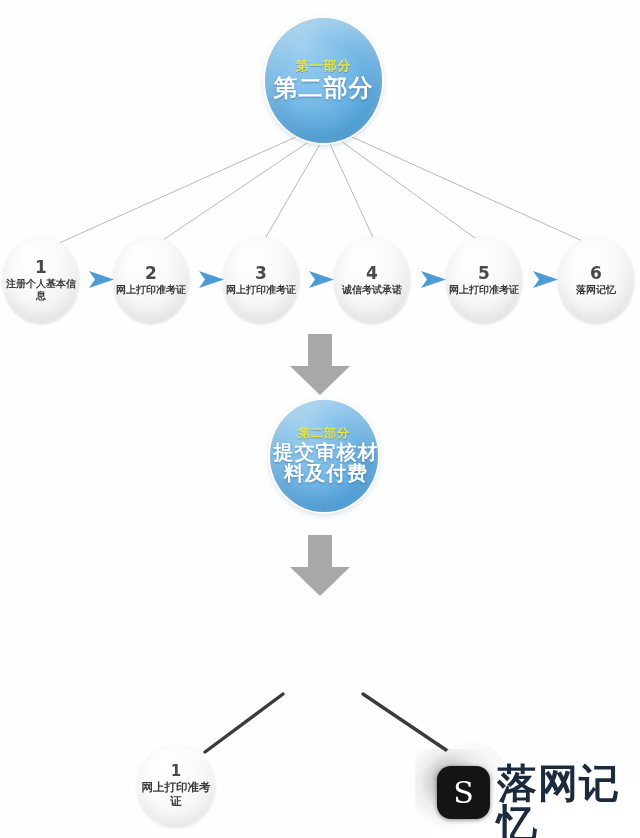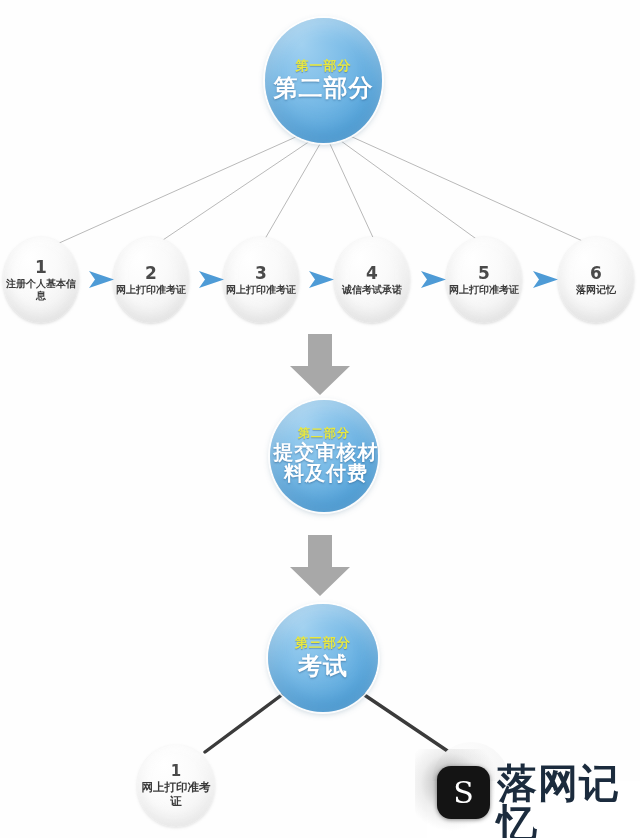--- a/index.html
+++ b/index.html
@@ -284,24 +284,20 @@
     <div class="sub">第二部分</div>
     <div class="main">提交审核材料及付费</div>
   </div>
 
   <div class="downarrow" id="d2">
     <svg width="64" height="62" viewBox="0 0 64 62">
       <path d="M20 0 L44 0 L44 32 L62 32 L32 61 L2 32 L20 32 Z" fill="#a8a8a8"></path>
     </svg>
   </div>
 
-  <div class="part" id="part3">
-    <div class="sub">第三部分</div>
-    <div class="main">考试</div>
-  </div>
 
   <div class="bstep" id="b1">
     <div class="num">1</div>
     <div class="lbl">网上打印准考证</div>
   </div>
   <div class="bstep" id="b2">
     <div class="num">2</div>
     <div class="lbl"></div>
   </div>
 

